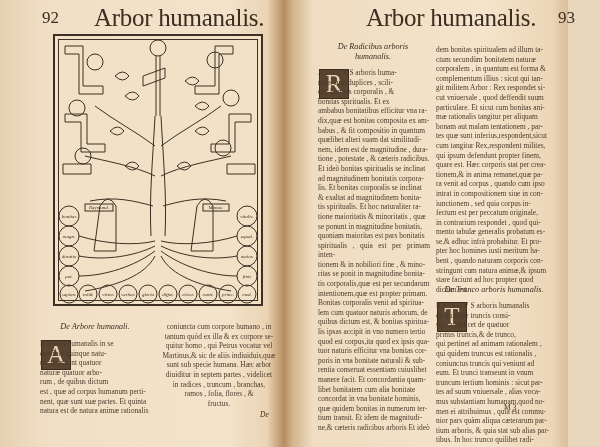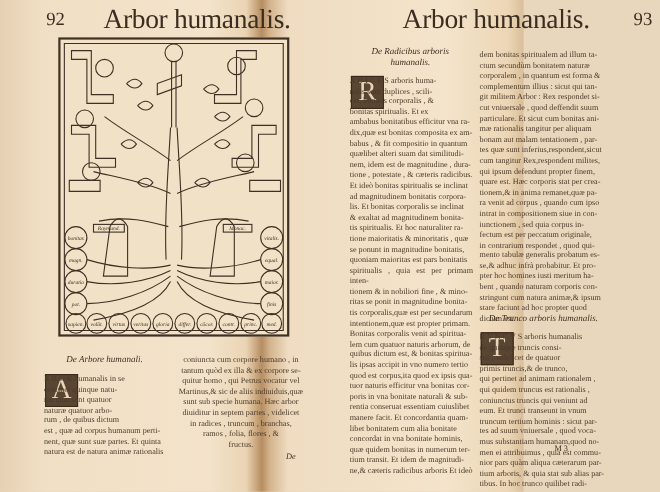--- a/index.html
+++ b/index.html
@@ -1,17 +1,17 @@
 <!DOCTYPE html>
 <html><head>
 <meta charset="utf-8">
 <style>
   html, body { margin:0; padding:0; }
   body { width:600px; height:447px; overflow:hidden; background:#e9d7bd; font-family:"Liberation Serif", serif; color:#4a3a2a; }
-  .spread { position:relative; width:476px; height:447px; background:linear-gradient(90deg,#e6d0b2 0%,#f1dfc5 8%,#f3e3ca 40%,#ead4b4 47%,#c9a57c 49%,#b58d62 50%,#d3b38c 51.5%,#efdcc1 55%,#f4e4cb 85%,#ecd6b6 97%,#d9bf9a 100%); }
+  .spread { position:relative; width:568px; height:447px; background:linear-gradient(90deg,#e6d0b2 0%,#f1dfc5 8%,#f3e3ca 40%,#ead4b4 47%,#c9a57c 49%,#b58d62 50%,#d3b38c 51.5%,#efdcc1 55%,#f4e4cb 85%,#ecd6b6 97%,#d9bf9a 100%); }
   .page { position:absolute; top:0; height:447px; }
   .page.left { left:0; width:296px; }
   .page.right { left:304px; width:296px; }
   .pnum { position:absolute; top:8px; font-size:17px; color:#3b2d20; }
   .rhead { position:absolute; top:4px; font-size:25px; color:#3b2d20; letter-spacing:-0.3px; }
   .woodcut { position:absolute; left:53px; top:34px; width:206px; height:268px; border:2px solid #3e3024; box-shadow: inset 0 0 0 3px #f2e2c8, inset 0 0 0 4px #3e3024; background:#f1e1c6; }
   .woodcut svg { position:absolute; left:0; top:0; }
   .heading { position:absolute; font-style:italic; font-size:8.2px; color:#3b2d20; text-align:center; }
   .col { position:absolute; font-size:7.4px; line-height:9.6px; color:#4a3a2a; text-align:justify; }
   .col p { margin:0; }
@@ -136,21 +136,21 @@
       <p>in radices , truncum , branchas,</p>
       <p>ramos , folia, flores , &amp;</p>
       <p>fructus.</p>
     </div>
 
     <div class="catch" style="left:260px; top:410px;">De</div>
   </div>
 
   <div class="page right">
     <div class="rhead" style="left:62px;">Arbor humanalis.</div>
-    <div class="pnum" style="left:272px;font-family:Liberation Serif, serif;">93</div>
+    <div class="pnum" style="left:254px;font-family:Liberation Serif, serif;">93</div>
 
     <div class="heading" style="left:14px; top:42px; width:110px; line-height:10px;">
       <div>De Radicibus arboris</div>
       <div>humanalis.</div>
     </div>
 
     <div class="dropcap" style="left:15px; top:69px;">R</div>
     <div class="col" style="left:14px; top:68px; width:112px;">
       <p class="indent-block">A D I C E S arboris huma-</p>
       <p class="indent-block">nalis sunt duplices , scili-</p>
@@ -227,21 +227,21 @@
     <div class="col" style="left:132px; top:301px; width:116px;">
       <p class="indent-block">R V N C V S arboris humanalis</p>
       <p class="indent-block">de quinque truncis consi-</p>
       <p class="indent-block">stit , videlicet de quatuor</p>
       <p class="indent-block">primis truncis,&amp; de trunco,</p>
       <p>qui pertinet ad animam rationalem ,</p>
       <p>qui quidem truncus est rationalis ,</p>
       <p>coniunctus truncis qui veniunt ad</p>
       <p>eum. Et trunci transeunt in vnum</p>
       <p>truncum tertium hominis : sicut par-</p>
-      <p>tes ad suum vniuersale , quod voca-</p>
+      <p>tes ad suum vniuersale , alias voca-</p>
       <p>mus substantiam humanam,quod no-</p>
       <p>men ei attribuimus , quia est commu-</p>
       <p>nior pars quàm aliqua cæterarum par-</p>
       <p>tium arboris, &amp; quia stat sub alias par-</p>
       <p>tibus. In hoc trunco quilibet radi-</p>
     </div>
 
     <div class="sig" style="left:200px; top:403px;">M 3</div>
   </div>
 </div>

